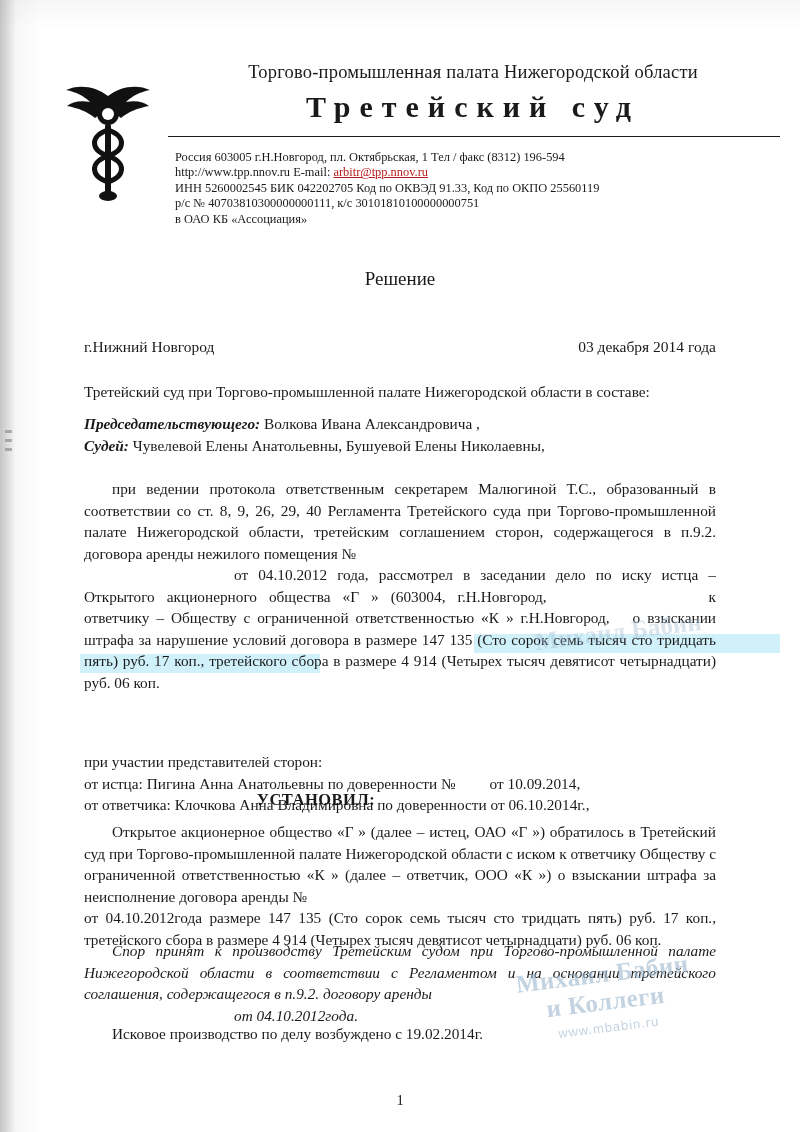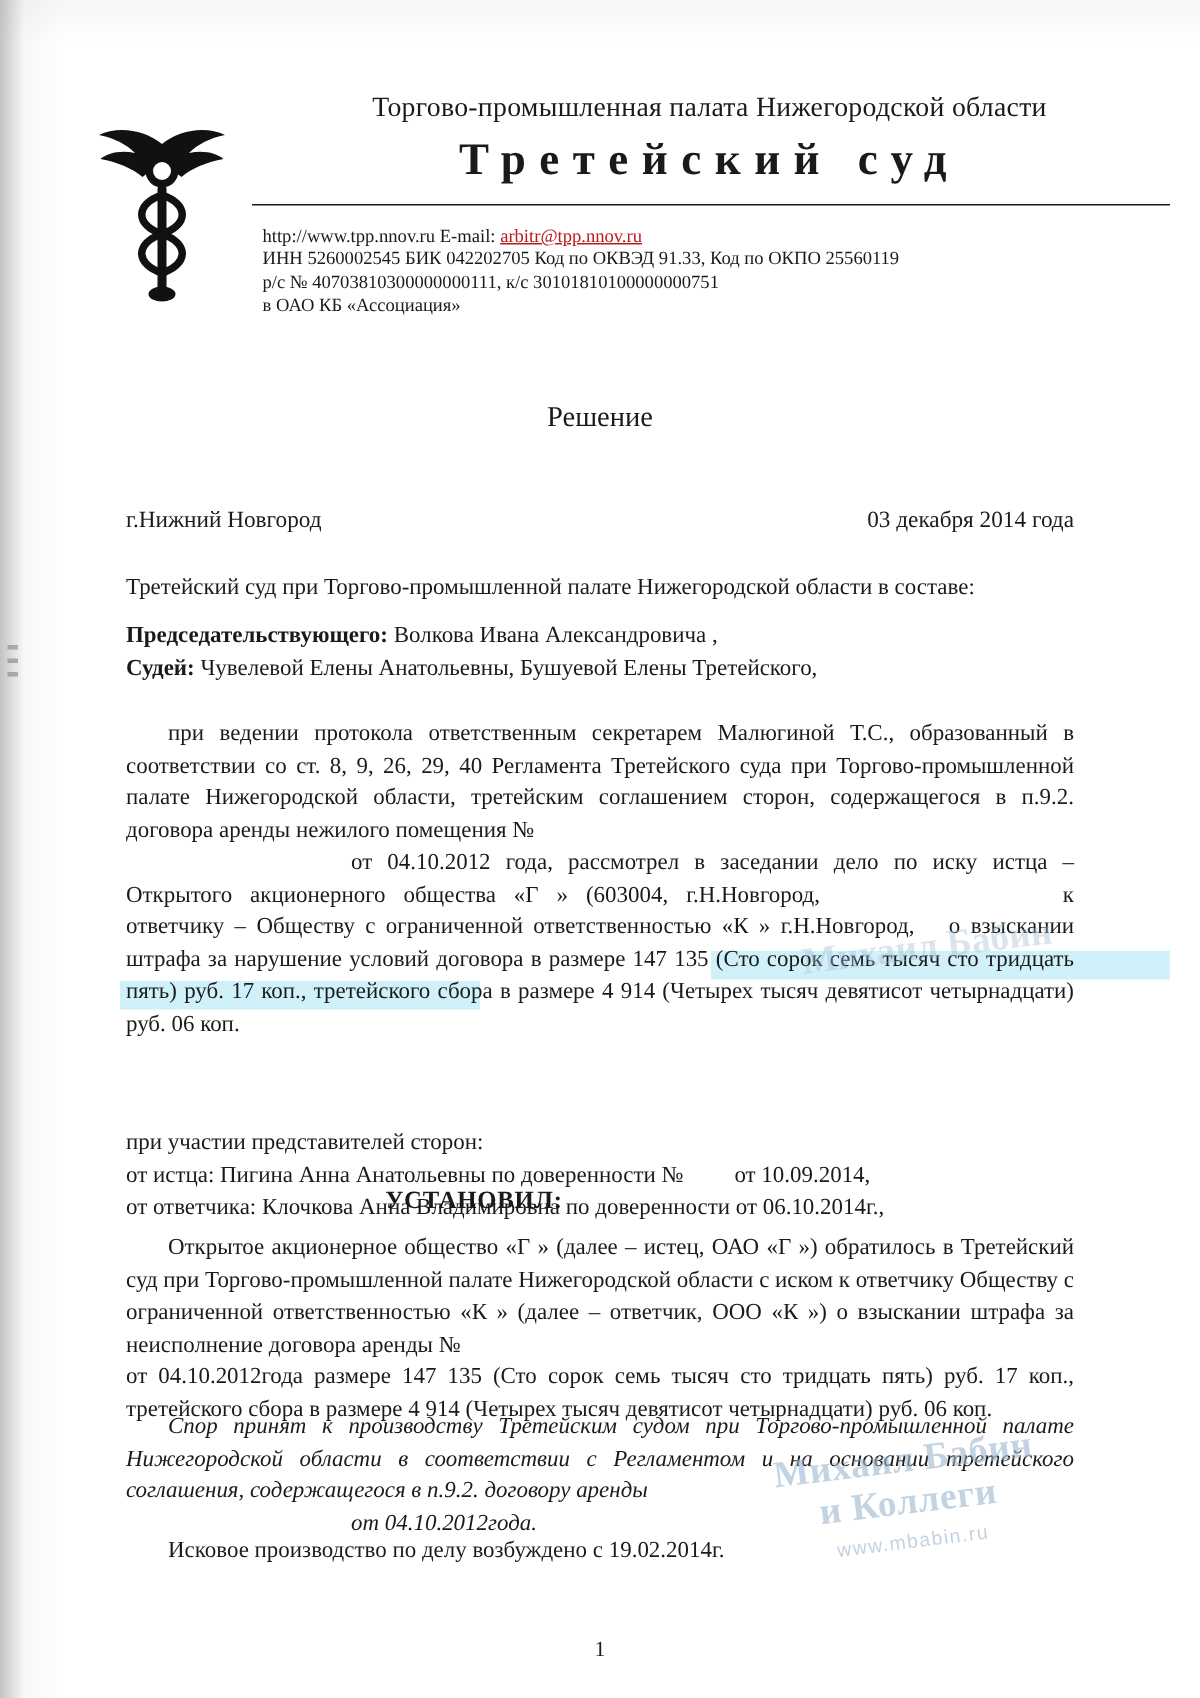--- a/index.html
+++ b/index.html
@@ -132,21 +132,21 @@
   }
   .p-compose { top: 381px; }
   .p-chair   { top: 413px; }
   .p-judges  { top: 435px; }
   .p-main    { top: 478px; }
   .p-parties { top: 751px; }
   .p-ust     { top: 821px; }
   .p-spor    { top: 940px; font-style: italic; }
   .p-isk     { top: 1023px; }
 
-  b { font-weight: bold; }
+  b { font-weight: bold; font-style: italic; }
   .ustanovil {
     position: absolute;
     left: 0;
     top: 790px;
     width: 632px;
     text-align: center;
     font-weight: bold;
     font-size: 16.5px;
     letter-spacing: .5px;
   }
@@ -242,20 +242,21 @@
         <path d="M46 52 C64 58, 64 72, 46 78 C28 84, 28 98, 46 104" stroke="#111" stroke-width="5" fill="none"></path>
         <ellipse cx="46" cy="118" rx="9" ry="5"></ellipse>
       </g>
     </svg>
 
     <div class="org-title">Торгово-промышленная палата Нижегородской области</div>
     <div class="court-title">Третейский суд</div>
     <div class="rule"></div>
 
     <div class="contact">
+      <div>Россия 603005 г.Н.Новгород, пл. Октябрьская, 1 Тел / факс (8312) 196-594</div>
       <div>
         <span>http://www.tpp.nnov.ru E-mail: </span><a class="uline" href="#">arbitr@tpp.nnov.ru</a>
       </div>
       <div>ИНН 5260002545 БИК 042202705 Код по ОКВЭД 91.33, Код по ОКПО 25560119</div>
       <div>р/с № 40703810300000000111, к/с 30101810100000000751</div>
       <div>в ОАО КБ «Ассоциация»</div>
     </div>
   </div>
 
   <div class="doc-title">Решение</div>
@@ -265,21 +266,21 @@
 
   <div class="body-block p-compose">Третейский суд при Торгово-промышленной палате Нижегородской области в составе:</div>
 
   <div class="body-block p-chair">
     <b>Председательствующего:</b>
     <span>Волкова Ивана Александровича ,</span>
   </div>
 
   <div class="body-block p-judges">
     <b>Судей:</b>
-    <span>Чувелевой Елены Анатольевны, Бушуевой Елены Третейского,</span>
+    <span>Чувелевой Елены Анатольевны, Бушуевой Елены Николаевны,</span>
   </div>
 
   <div class="hl hl1"></div>
   <div class="hl hl2"></div>
 
   <div class="body-block p-main">
     <span class="indent">при ведении протокола ответственным секретарем Малюгиной Т.С., образованный в соответствии со ст. 8, 9, 26, 29, 40 Регламента Третейского суда при Торгово-промышленной палате Нижегородской области, третейским соглашением сторон, содержащегося в п.9.2. договора аренды нежилого помещения №</span>
     <span class="gap-lg"></span><span>от 04.10.2012 года, рассмотрел в заседании дело по иску истца – Открытого акционерного общества «Г  »  (603004,  г.Н.Новгород,</span>
     <span class="gap-lg"></span><span>к ответчику – Обществу с ограниченной</span>
     <span>ответственностью «К        »        г.Н.Новгород,</span>

